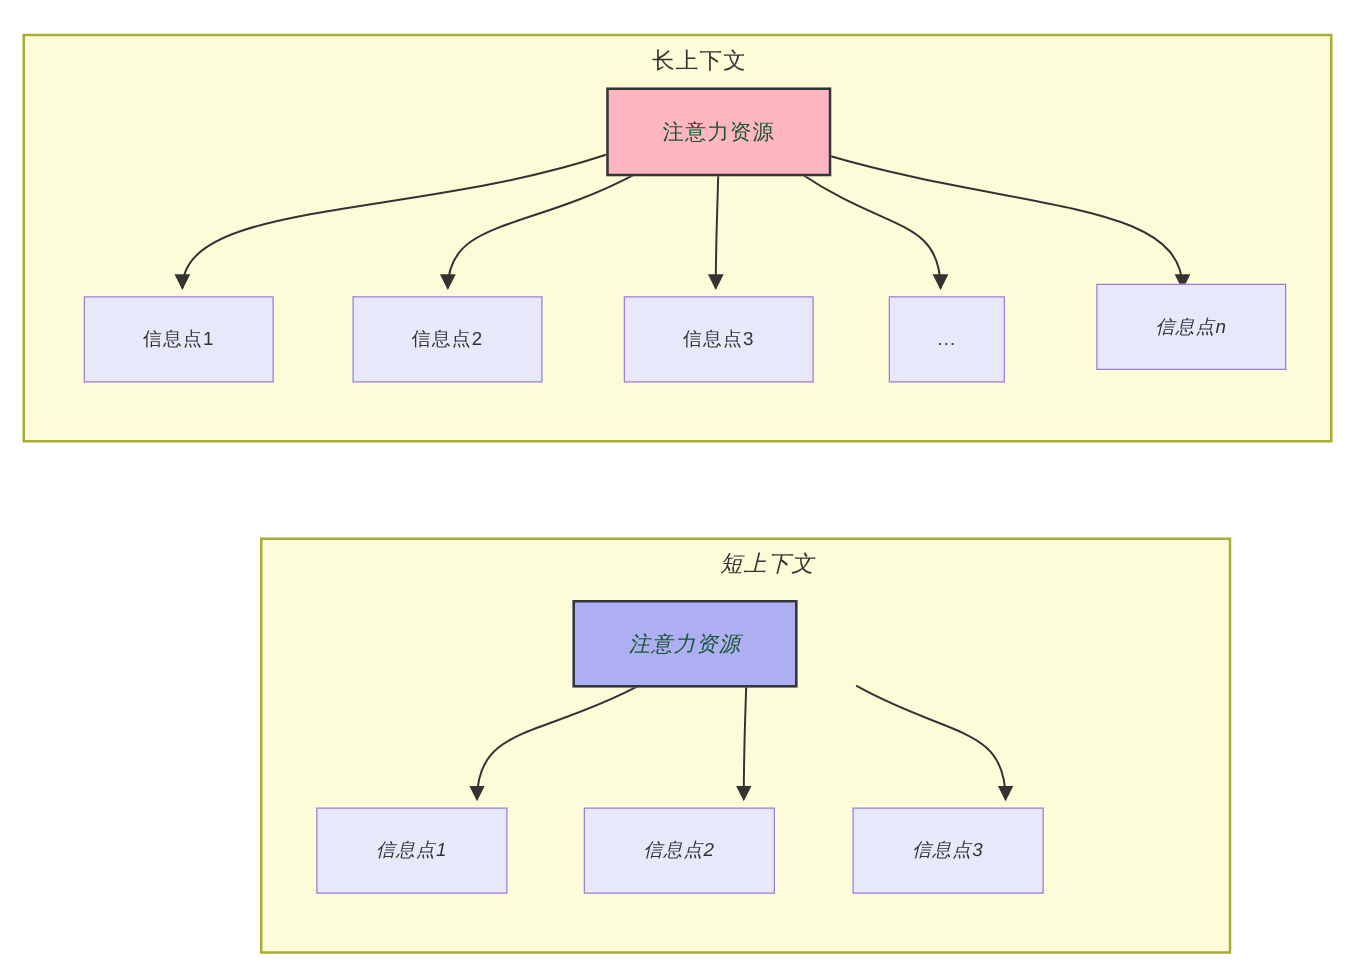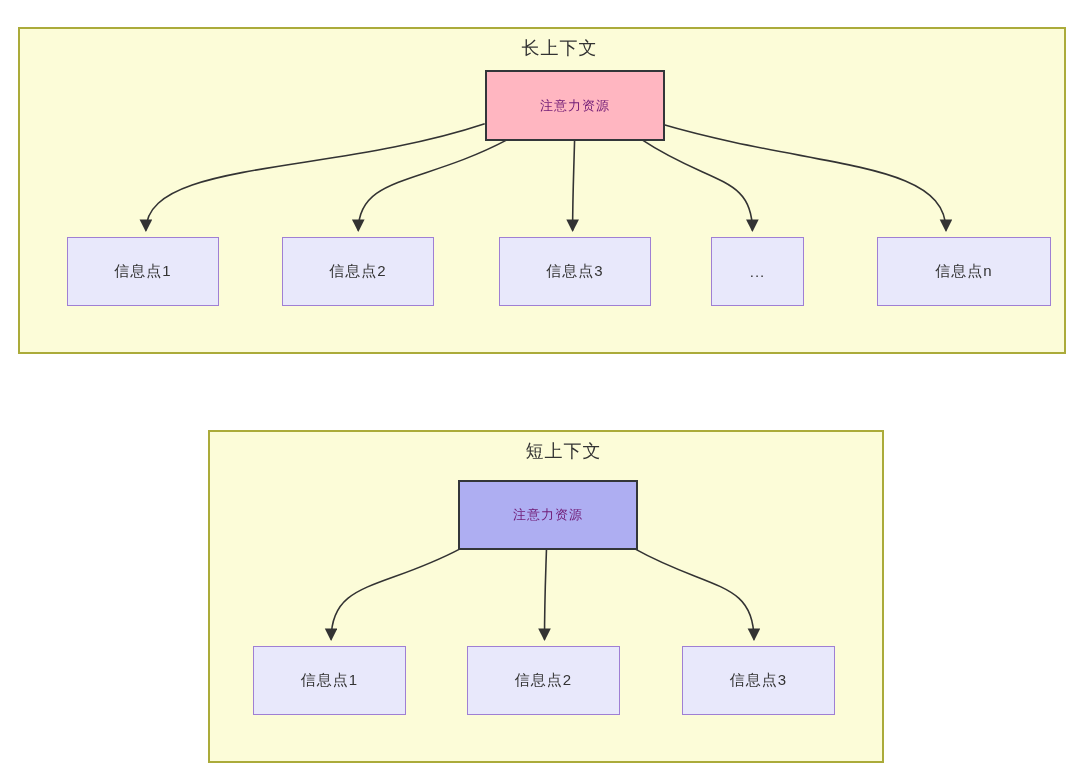--- a/index.html
+++ b/index.html
@@ -10,38 +10,38 @@
     position: relative;
     overflow: hidden;
   }
   .page { position: absolute; inset: 0; }
   .panel {
     position: absolute;
     background: var(--panel-bg, #FCFCD8);
     border: 2px solid var(--panel-border, #ABAB3A);
   }
   .panel-long { left: 18px; top: 27px; width: 1048px; height: 327px; }
-  .panel-short { left: 208px; top: 430px; width: 676px; height: 333px; }
+  .panel-short { left: 208px; top: 430px; width: 777px; height: 333px; font-style: italic; }
   .panel-title {
     position: absolute;
     top: 7px; left: 0; right: 0;
     text-align: center;
     font-size: 18px;
     color: var(--text, #333);
     letter-spacing: 1px;
     padding-left: 35px;
   }
   .attention {
     position: absolute;
     border: 2.5px solid #333639;
     display: flex;
     align-items: center;
     justify-content: center;
-    font-size: 13px;
-    color: #701a75;
+    font-size: 17px;
+    color: #14532d;
     letter-spacing: 1px;
   }
   .attention-long { left: 465px; top: 41px; width: 180px; height: 71px; }
   .attention-short { left: 248px; top: 48px; width: 180px; height: 70px; }
   .info-box {
     position: absolute;
     background: var(--item-bg, #E8E8FB);
     border: 1.5px solid var(--item-border, #9F7FD4);
     display: flex;
     align-items: center;
@@ -81,21 +81,21 @@
       <path class="link" d="M 625 112 C 694 158, 737 148, 737 204" marker-end="url(#ah-long)"></path>
       <path class="link" d="M 644 96 C 800 142, 933 132, 933 204" marker-end="url(#ah-long)"></path>
     </svg>
     <div class="panel-title">长上下文</div>
     <div class="attention attention-long" style="background: rgb(255, 182, 193);">注意力资源</div>
     <div></div>
   <div class="info-box" style="left: 47px; top: 208px; width: 152px; height: 69px;">信息点1</div>
       <div class="info-box" style="left: 262px; top: 208px; width: 152px; height: 69px;">信息点2</div>
       <div class="info-box" style="left: 479px; top: 208px; width: 152px; height: 69px;">信息点3</div>
       <div class="info-box" style="left: 691px; top: 208px; width: 93px; height: 69px;">...</div>
-      <div class="info-box" style="left: 857px; top: 208px; width: 174px; height: 69px;">信息点n</div>
+      <div class="info-box" style="left: 857px; top: 198px; width: 152px; height: 69px; font-style: italic;">信息点n</div>
     </section>
 
   <section class="panel panel-short">
     <svg class="arrows" viewBox="0 0 675 333" aria-hidden="true">
       <defs>
         <marker id="ah-short" markerWidth="9" markerHeight="9" refX="7" refY="4" orient="auto" markerUnits="strokeWidth">
           <path d="M0,0 L8,4 L0,8 z" fill="#333333"></path>
         </marker>
       </defs>
       <path class="link" d="M 251 118 C 172 160, 120 150, 120 210" marker-end="url(#ah-short)"></path>

